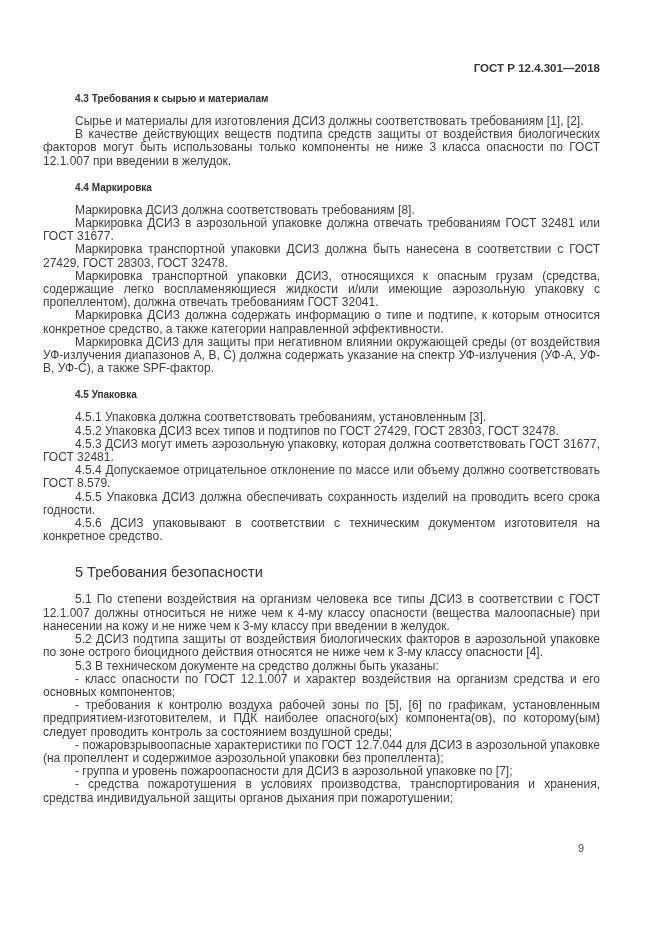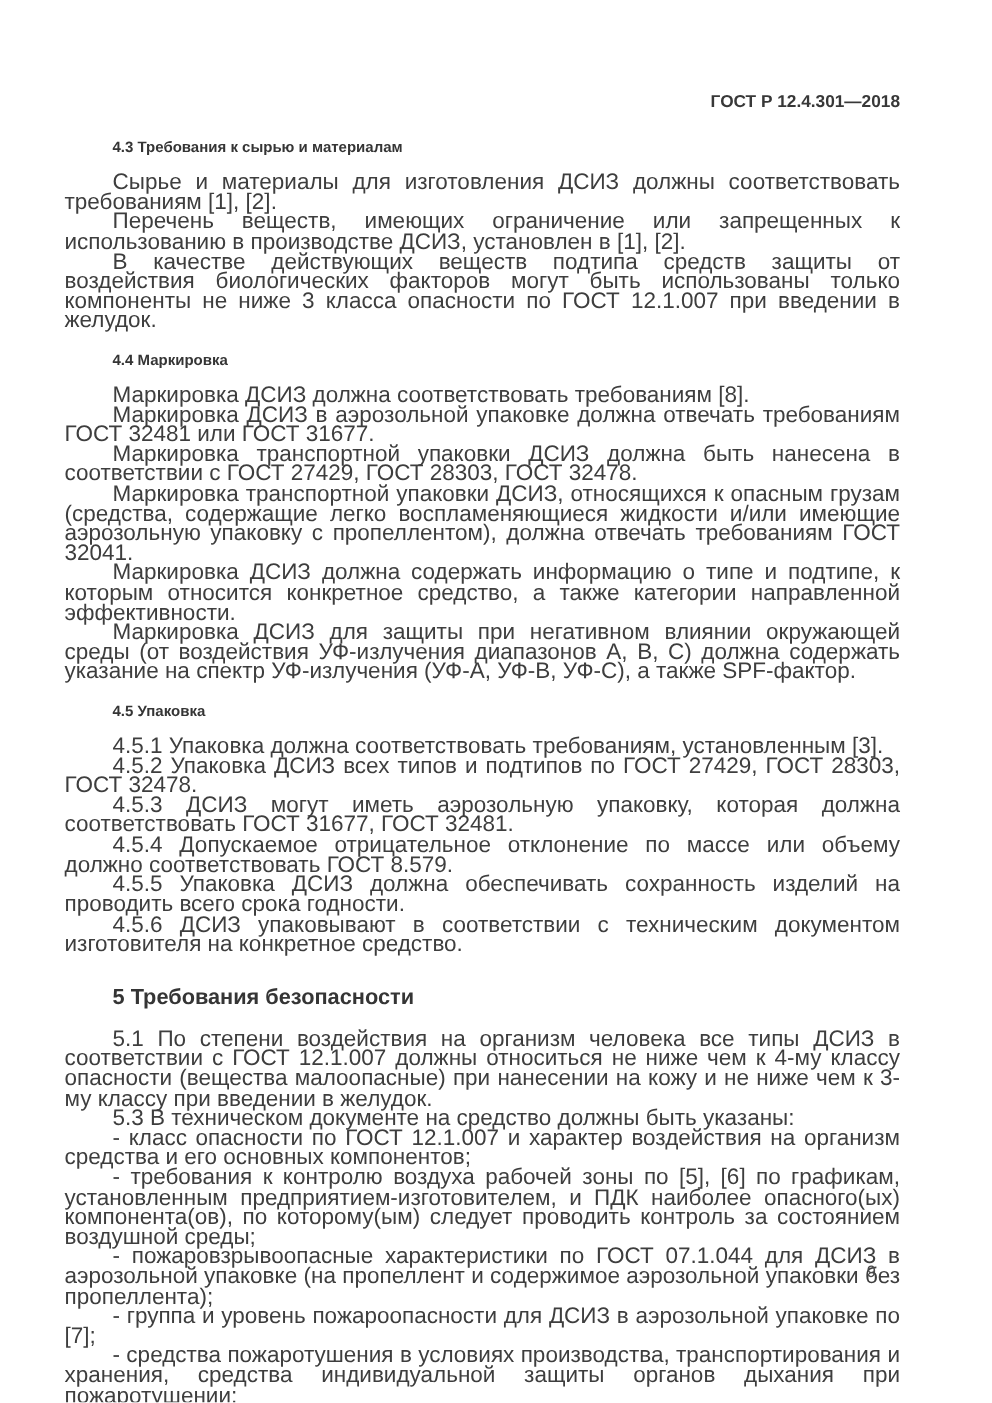--- a/index.html
+++ b/index.html
@@ -21,37 +21,37 @@
   }
   .doc-header {
     text-align: right;
     font-weight: bold;
     font-size: 11.5px;
     line-height: 13px;
     color: #383838;
     margin-bottom: 17px;
   }
   .blocks p.p {
-    font-size: 15px;
+    font-size: 12px;
     line-height: 13.2px;
     text-align: justify;
     text-indent: 32px;
     color: #3e3e3e;
   }
   .blocks p.h2 {
     font-size: 10px;
     font-weight: bold;
     line-height: 13px;
     margin: 13px 0 10px 0;
     text-indent: 32px;
     color: #353535;
   }
   .blocks p.h1 {
     font-size: 14.5px;
-    font-weight: bold;
+    font-weight: normal;
     line-height: 16px;
     margin: 21px 0 13px 0;
     text-indent: 32px;
     color: #353535;
   }
   .page-number {
     position: absolute;
     top: 842px;
     right: 77px;
     font-size: 11px;
@@ -61,40 +61,40 @@
 </style>
 </head>
 <body>
 
 <div class="page">
   <div class="content">
     <div class="doc-header">ГОСТ Р 12.4.301—2018</div>
     <div class="blocks">
         <p class="h2">4.3 Требования к сырью и материалам</p>
         <p class="p">Сырье и материалы для изготовления ДСИЗ должны соответствовать требованиям [1], [2].</p>
-        <p class="p">Перечень веществ, имеющих ограничение или запрещенных к использованию в производстве ДСИЗ, установлен в [1], [2].</p>
         <p class="p">В качестве действующих веществ подтипа средств защиты от воздействия биологических факторов могут быть использованы только компоненты не ниже 3 класса опасности по ГОСТ 12.1.007 при введении в желудок.</p>
         <p class="h2">4.4 Маркировка</p>
         <p class="p">Маркировка ДСИЗ должна соответствовать требованиям [8].</p>
         <p class="p">Маркировка ДСИЗ в аэрозольной упаковке должна отвечать требованиям ГОСТ 32481 или ГОСТ 31677.</p>
         <p class="p">Маркировка транспортной упаковки ДСИЗ должна быть нанесена в соответствии с ГОСТ 27429, ГОСТ 28303, ГОСТ 32478.</p>
         <p class="p">Маркировка транспортной упаковки ДСИЗ, относящихся к опасным грузам (средства, содержащие легко воспламеняющиеся жидкости и/или имеющие аэрозольную упаковку с пропеллентом), должна отвечать требованиям ГОСТ 32041.</p>
         <p class="p">Маркировка ДСИЗ должна содержать информацию о типе и подтипе, к которым относится конкретное средство, а также категории направленной эффективности.</p>
         <p class="p">Маркировка ДСИЗ для защиты при негативном влиянии окружающей среды (от воздействия УФ-излучения диапазонов А, В, С) должна содержать указание на спектр УФ-излучения (УФ-А, УФ-В, УФ-С), а также SPF-фактор.</p>
         <p class="h2">4.5 Упаковка</p>
         <p class="p">4.5.1 Упаковка должна соответствовать требованиям, установленным [3].</p>
         <p class="p">4.5.2 Упаковка ДСИЗ всех типов и подтипов по ГОСТ 27429, ГОСТ 28303, ГОСТ 32478.</p>
         <p class="p">4.5.3 ДСИЗ могут иметь аэрозольную упаковку, которая должна соответствовать ГОСТ 31677, ГОСТ 32481.</p>
         <p class="p">4.5.4 Допускаемое отрицательное отклонение по массе или объему должно соответствовать ГОСТ 8.579.</p>
         <p class="p">4.5.5 Упаковка ДСИЗ должна обеспечивать сохранность изделий на проводить всего срока годности.</p>
         <p class="p">4.5.6 ДСИЗ упаковывают в соответствии с техническим документом изготовителя на конкретное средство.</p>
         <p class="h1">5 Требования безопасности</p>
         <p class="p">5.1 По степени воздействия на организм человека все типы ДСИЗ в соответствии с ГОСТ 12.1.007 должны относиться не ниже чем к 4-му классу опасности (вещества малоопасные) при нанесении на кожу и не ниже чем к 3-му классу при введении в желудок.</p>
+        <p class="p">5.2 ДСИЗ подтипа защиты от воздействия биологических факторов в аэрозольной упаковке по зоне острого биоцидного действия относятся не ниже чем к 3-му классу опасности [4].</p>
         <p class="p">5.3 В техническом документе на средство должны быть указаны:</p>
         <p class="p">- класс опасности по ГОСТ 12.1.007 и характер воздействия на организм средства и его основных компонентов;</p>
         <p class="p">- требования к контролю воздуха рабочей зоны по [5], [6] по графикам, установленным предприятием-изготовителем, и ПДК наиболее опасного(ых) компонента(ов), по которому(ым) следует проводить контроль за состоянием воздушной среды;</p>
-        <p class="p">- пожаровзрывоопасные характеристики по ГОСТ 07.1.044 для ДСИЗ в аэрозольной упаковке (на пропеллент и содержимое аэрозольной упаковки без пропеллента);</p>
+        <p class="p">- пожаровзрывоопасные характеристики по ГОСТ 12.7.044 для ДСИЗ в аэрозольной упаковке (на пропеллент и содержимое аэрозольной упаковки без пропеллента);</p>
         <p class="p">- группа и уровень пожароопасности для ДСИЗ в аэрозольной упаковке по [7];</p>
         <p class="p">- средства пожаротушения в условиях производства, транспортирования и хранения, средства индивидуальной защиты органов дыхания при пожаротушении;</p>
       </div>
   </div>
   <div class="page-number">9</div>
 </div>
 
 </body></html>

